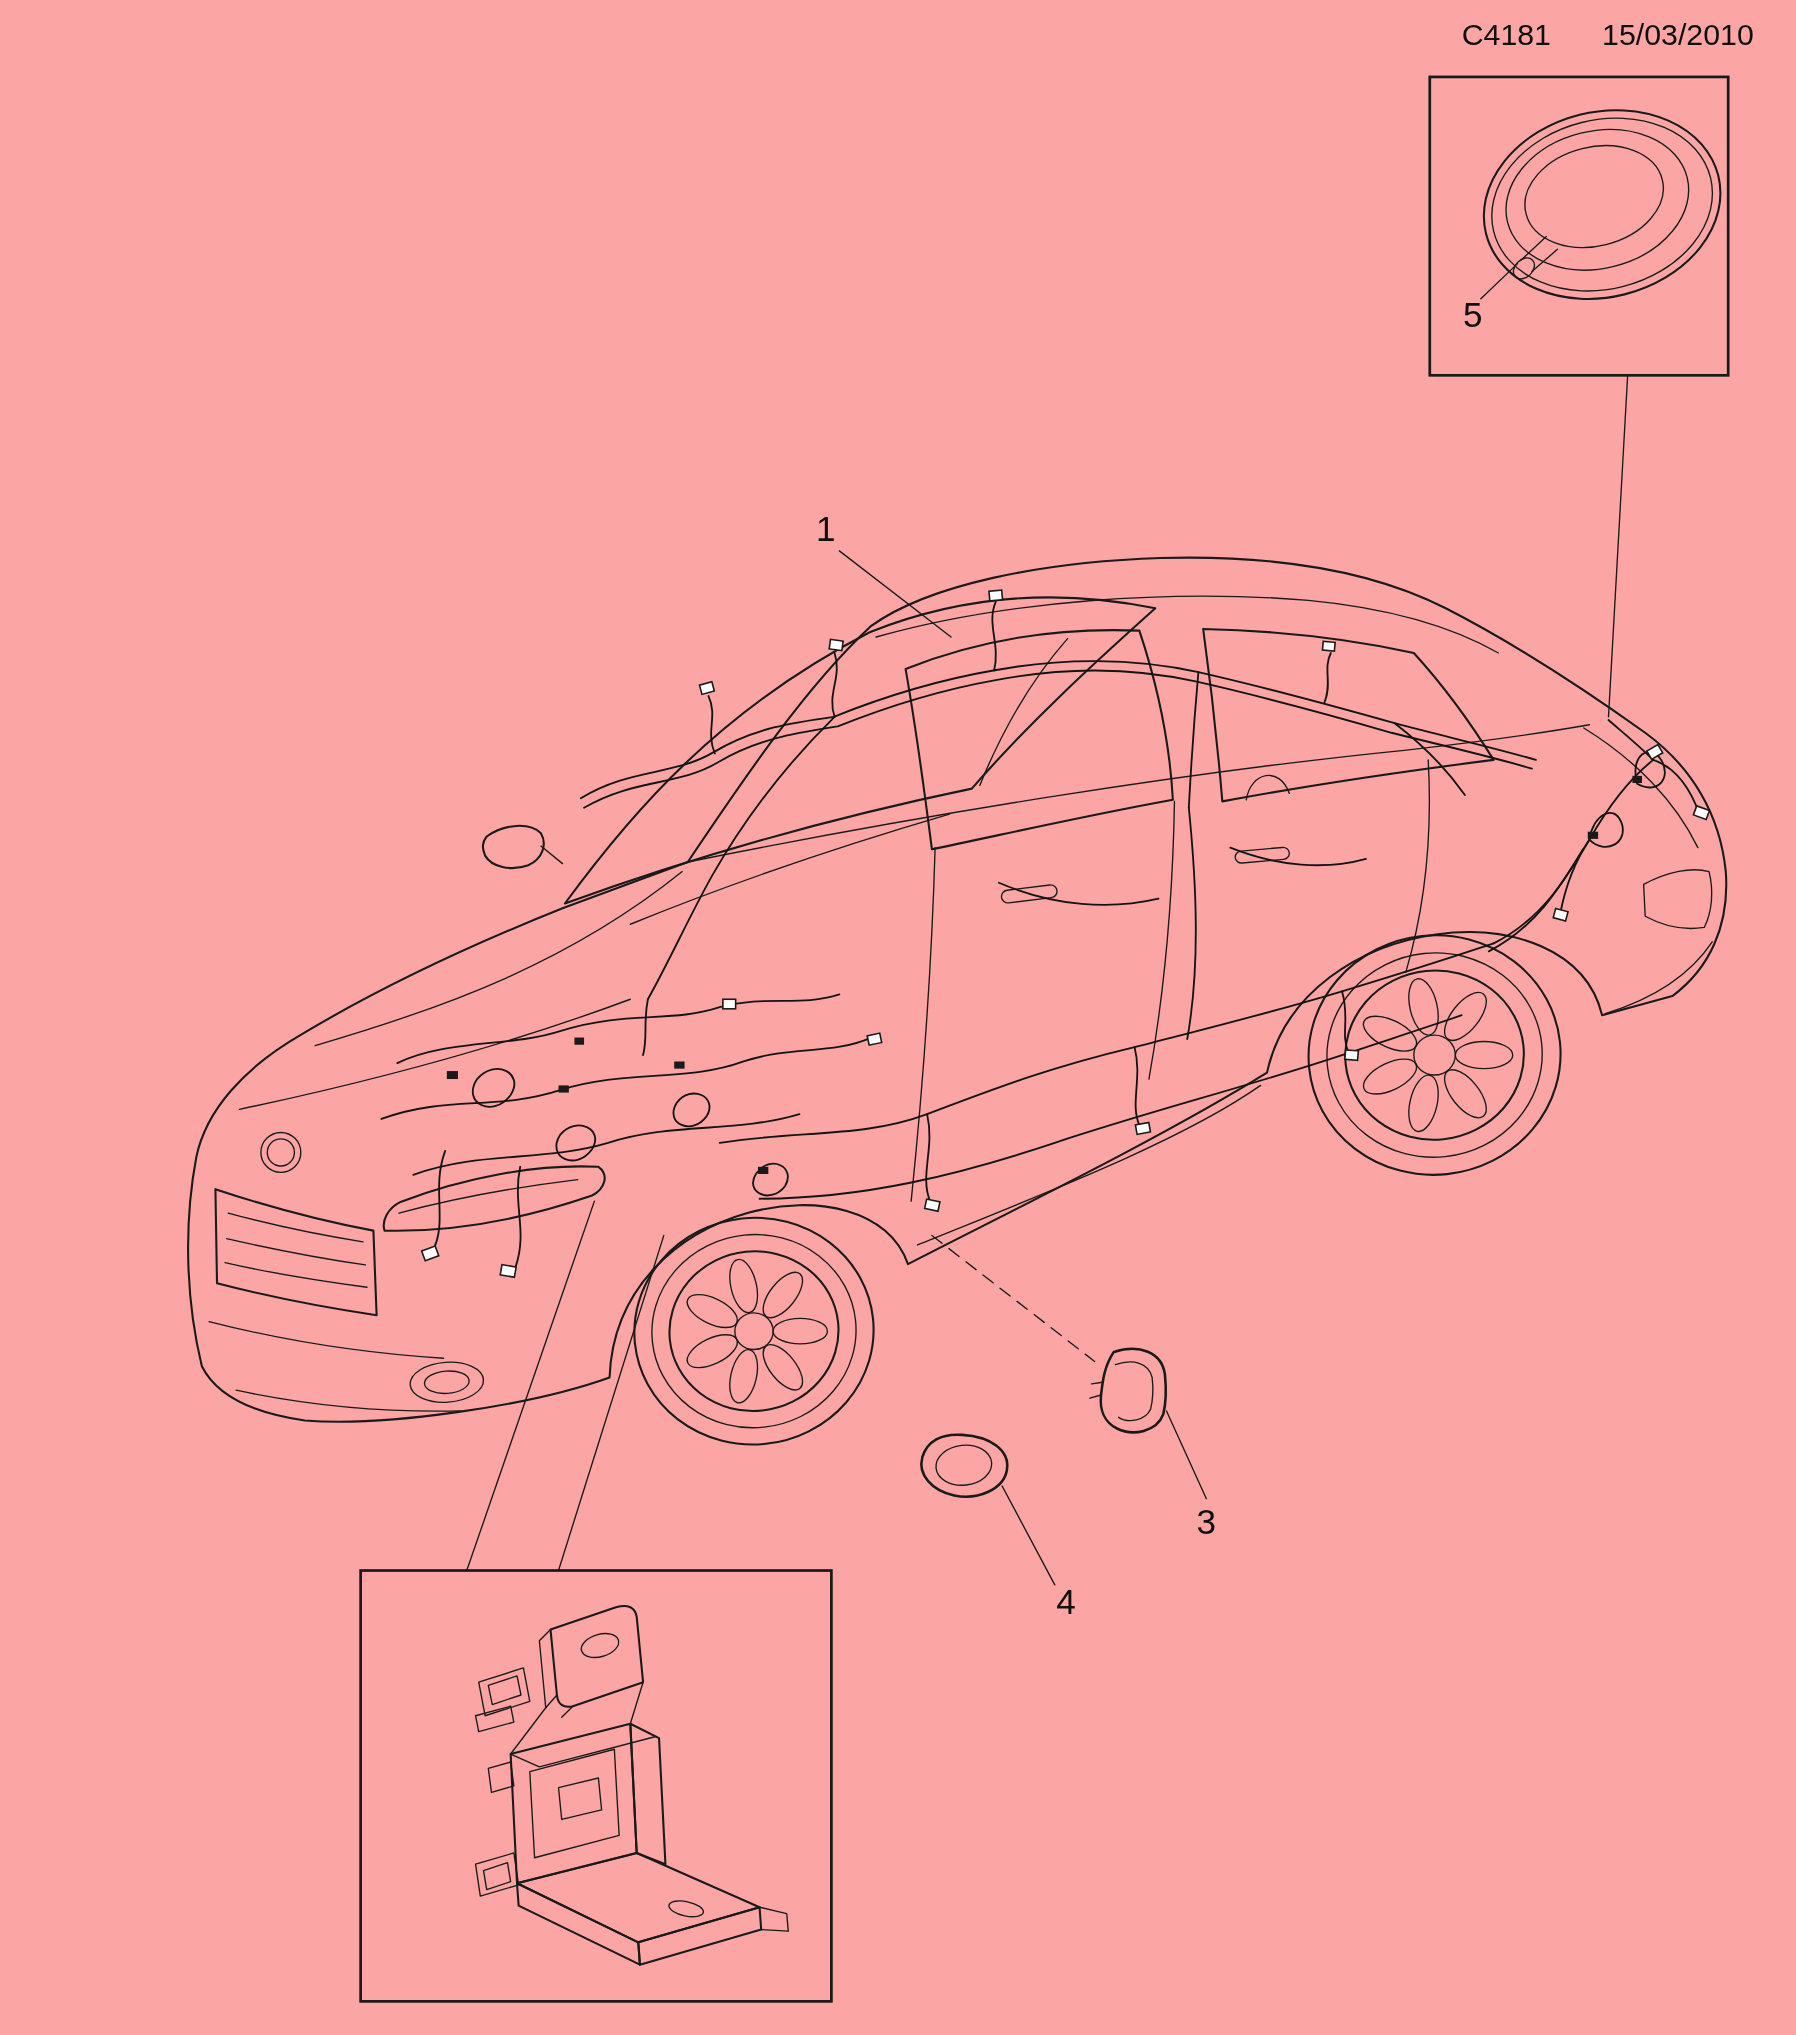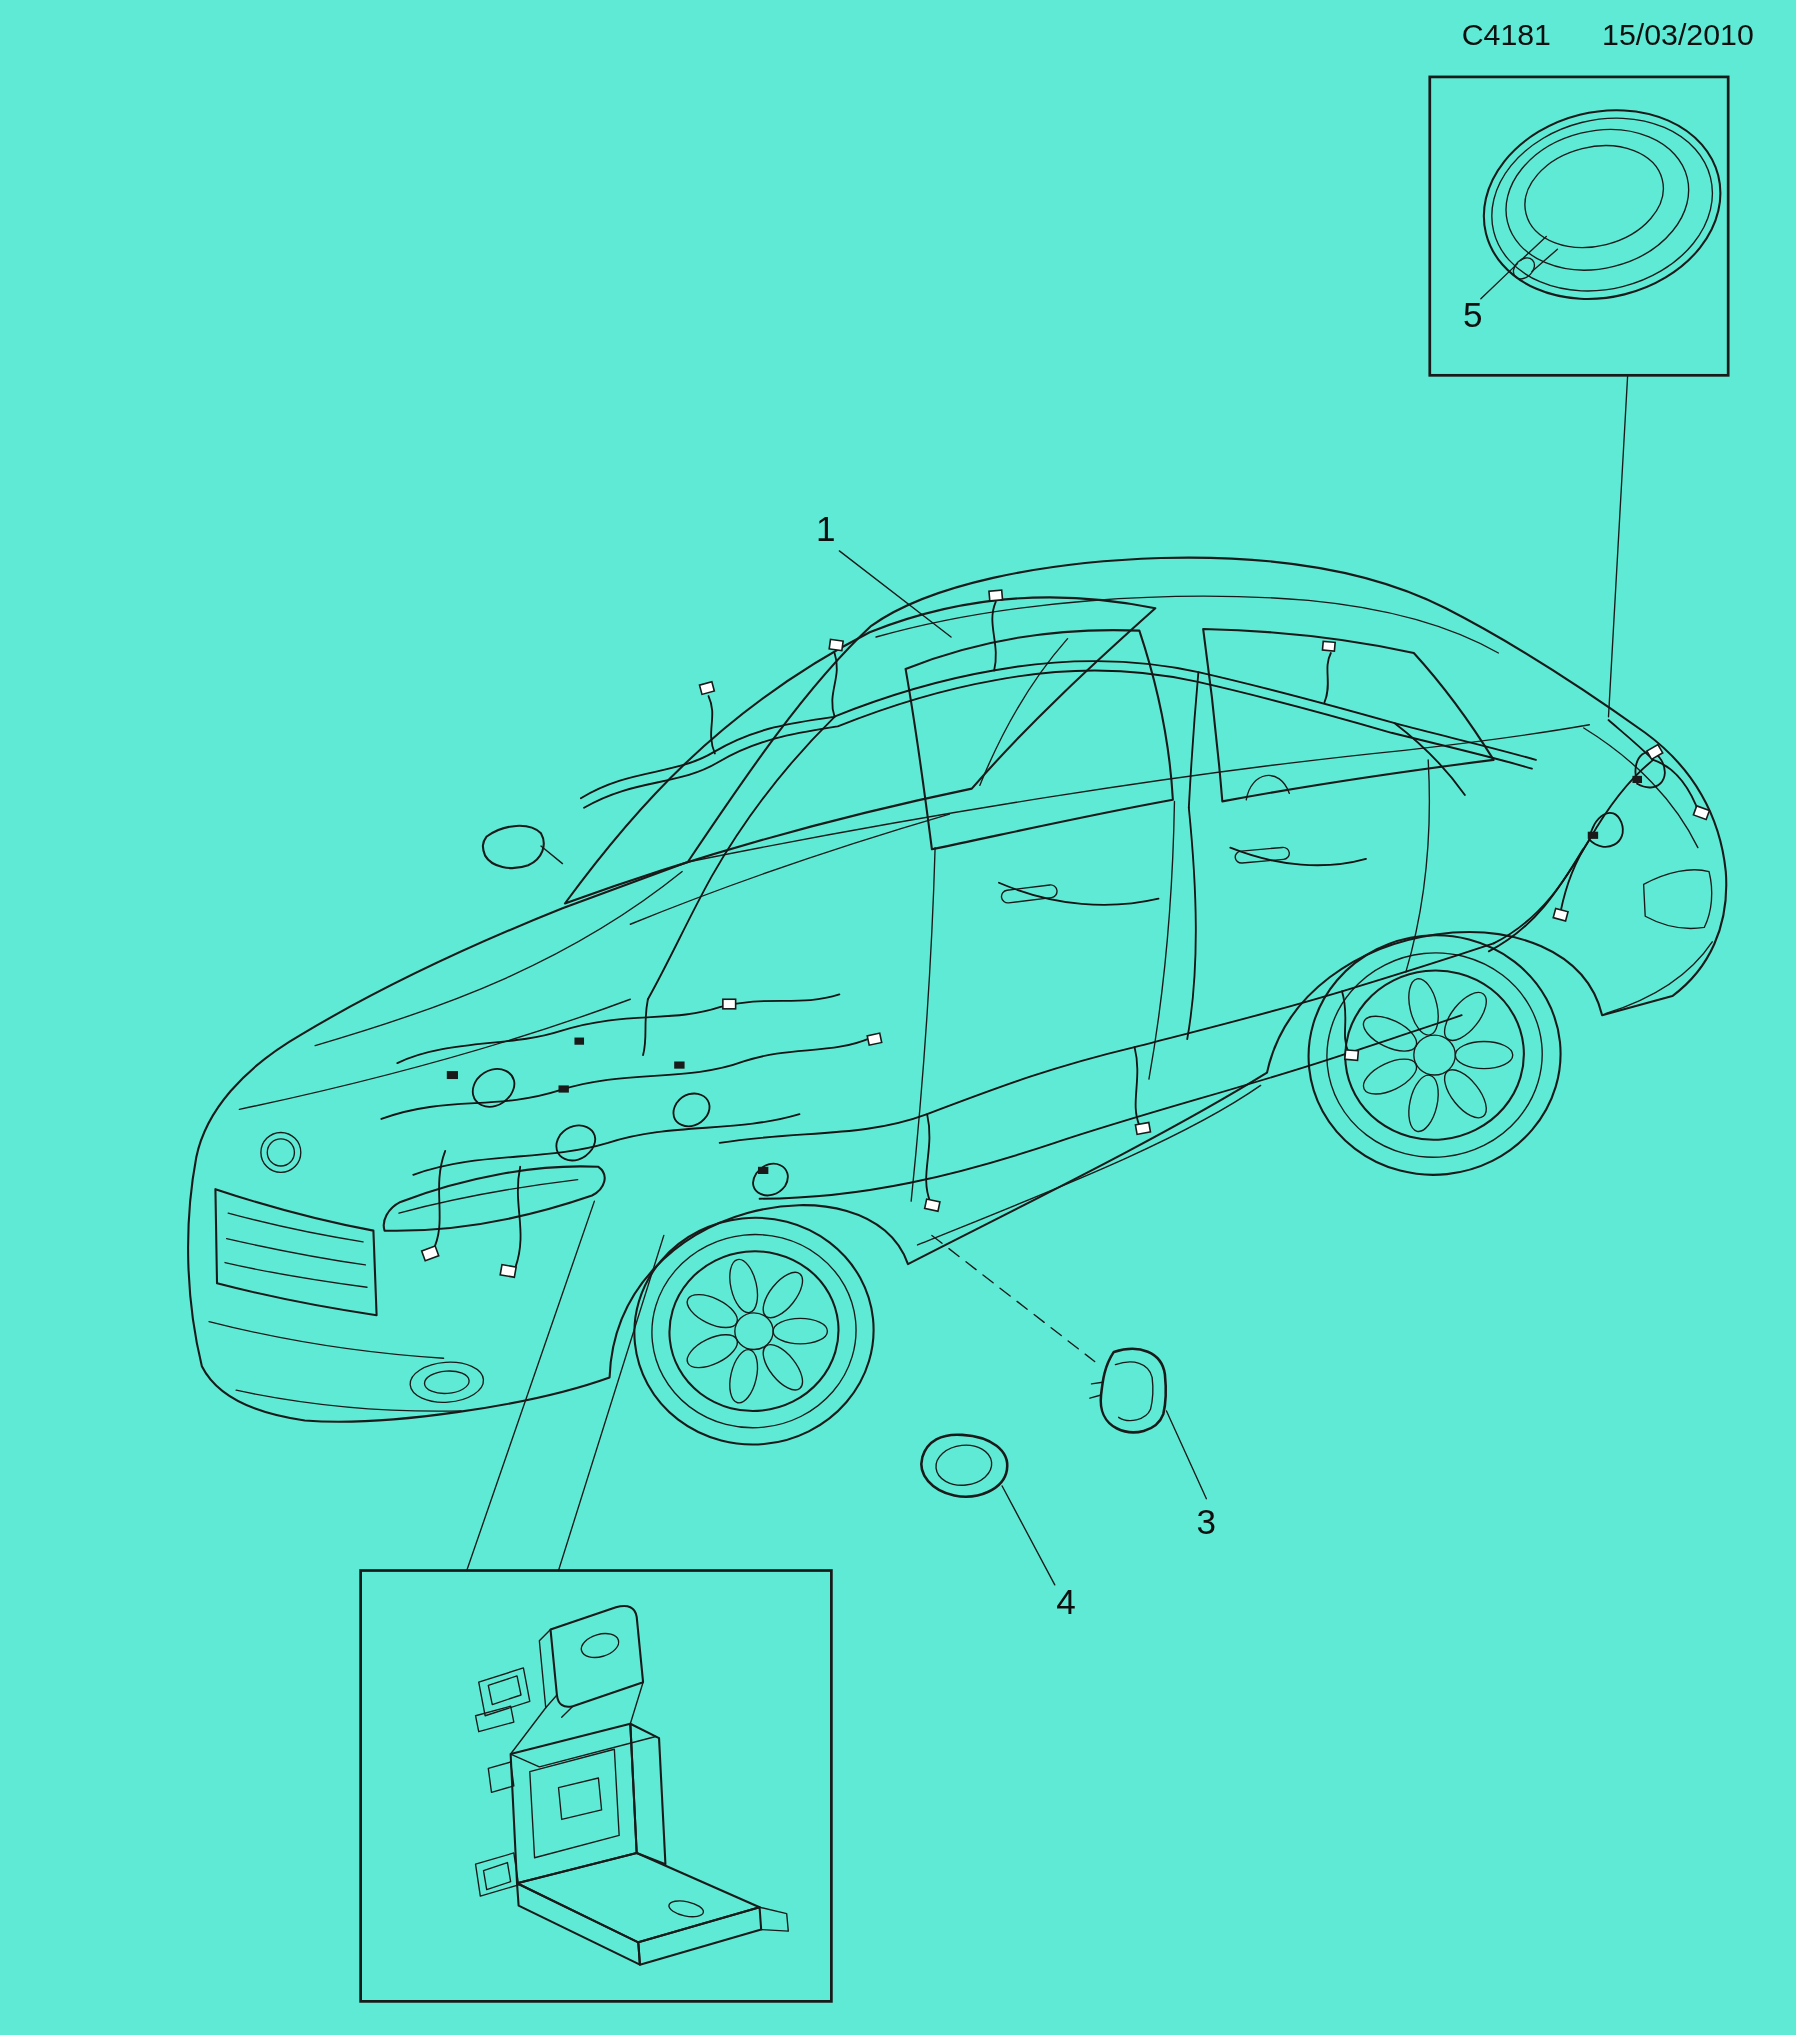--- a/index.html
+++ b/index.html
@@ -1,16 +1,16 @@
 <!DOCTYPE html>
 <html style="font-size:12.8px"><head>
 <meta charset="utf-8">
 <style>
   html,body{margin:0;padding:0;background:#fff}
-  .page{position:relative;width:1796px;height:2036px;background:#5eead4;font-family:"Liberation Sans",sans-serif;overflow:hidden}
+  .page{position:relative;width:1796px;height:2036px;background:#fca5a5;font-family:"Liberation Sans",sans-serif;overflow:hidden}
   svg.art{position:absolute;left:0;top:0}
   .ln{fill:none;stroke:#1a1a1a;stroke-width:2.6;stroke-linecap:round;stroke-linejoin:round}
   .thin{stroke-width:1.7}
   .thick{stroke-width:3.2}
   .harn{fill:none;stroke:#141414;stroke-width:2.3;stroke-linecap:round;stroke-linejoin:round}
   .conn{fill:#ffffff;stroke:#1a1a1a;stroke-width:2}
   .connd{fill:#1a1a1a;stroke:none}
   .box{fill:none;stroke:#1a1a1a;stroke-width:3.4}
   .dash{stroke-dasharray:16 11}
   text{font-family:"Liberation Sans",sans-serif}

